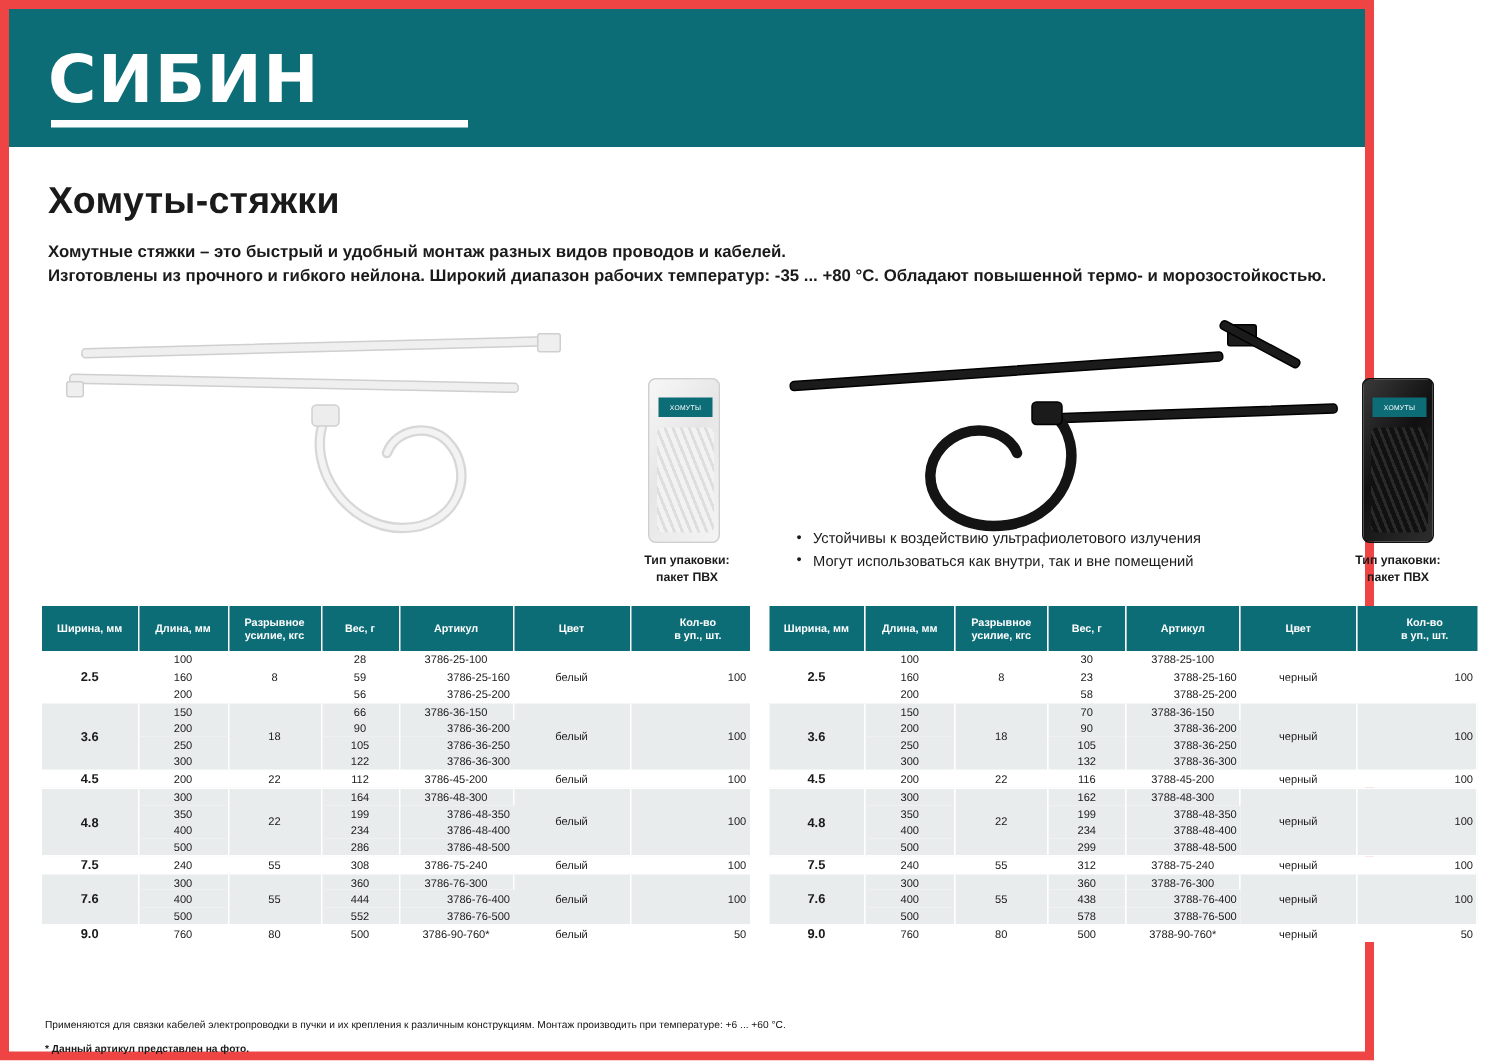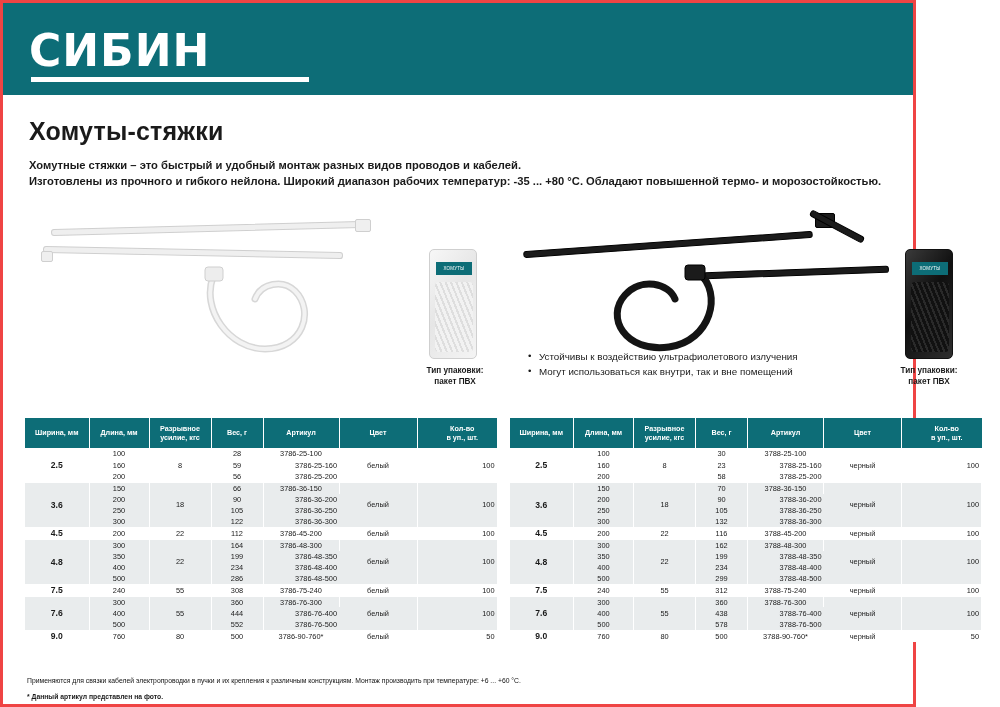--- a/index.html
+++ b/index.html
@@ -8,21 +8,21 @@
     width: 1000px; height: 707px;
     font-family: "Liberation Sans", sans-serif;
     background: #ffffff;
     color: #1a1a1a;
     position: relative;
     overflow: hidden;
   }
   .page {
     width: 916px; height: 707px;
     position: relative;
-    border: 3px solid #ef4444;
+    border: 6px solid #ef4444;
   }
   
   .header {
     height: 92px;
     background: #0d6d77;
     position: relative;
   }
   .brand {
     position: absolute;
     left: 26px; top: 22px;
@@ -116,21 +116,20 @@
     content: "•";
     position: absolute; left: 0; top: -1px;
   }
   
   .tables {
     position: absolute;
     left: 22px; top: 398px;
     width: 956px;
     display: flex;
     gap: 12px;
-    margin-top: 17px;
   }
   table {
     border-collapse: collapse;
     width: 472px;
     font-size: 7.6px;
     table-layout: fixed;
   }
   thead th {
     background: #0d6d77;
     color: #ffffff;

